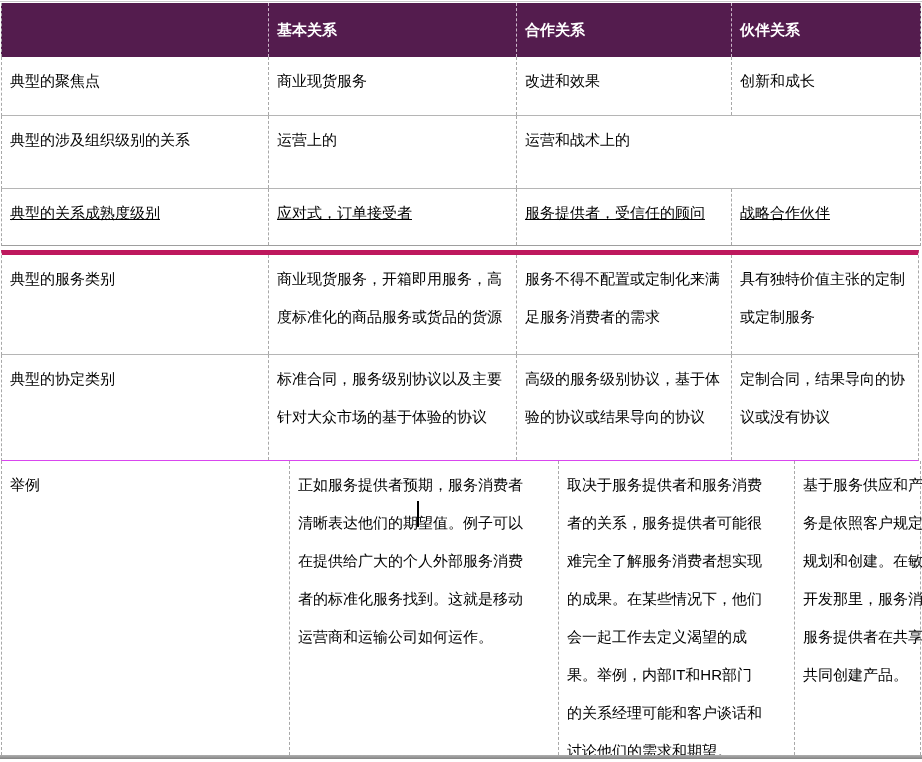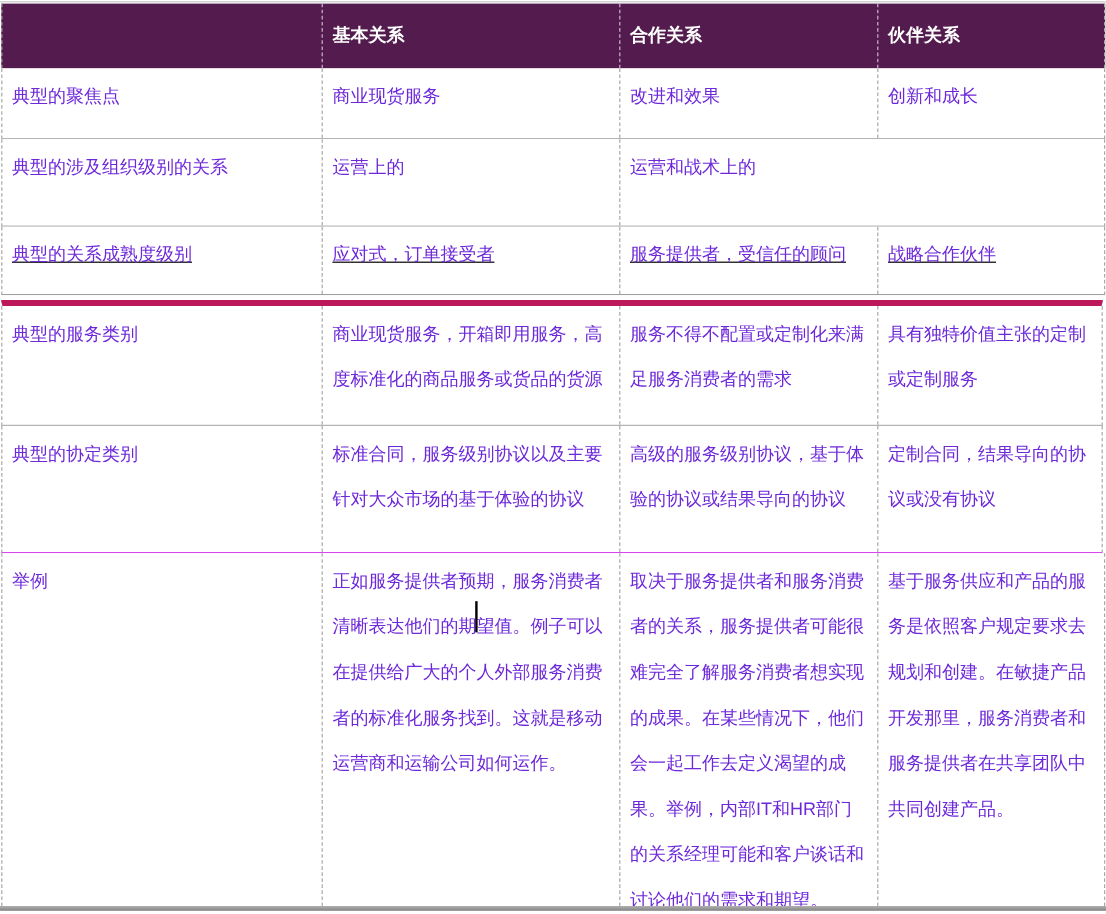--- a/index.html
+++ b/index.html
@@ -34,21 +34,21 @@
     border-left: 1px dashed #a8a8a8;
     border-right: 1px dashed #a8a8a8;
     box-sizing: content-box;
     background: #ffffff;
   }
   .cell {
     box-sizing: border-box;
     padding: 5px 7px 0 8px;
     font-size: 15px;
     line-height: 38px;
-    color: #6d28d9;
+    color: #000000;
     letter-spacing: 0;
     word-break: break-all;
     overflow: hidden;
     position: relative;
   }
   .cell + .cell {
     border-left: 1px dashed #a8a8a8;
   }
   .row.header {
     background: #541c4e;
@@ -66,21 +66,21 @@
   .row.r0 { height: 58px; border-bottom: 1px solid #b5b5b5; }
   .row.r1 { height: 72px; border-bottom: 1px solid #b5b5b5; }
   .row.r2 { height: 56px; border-bottom: 1px solid #9e9e9e; text-decoration: underline; }
   .section-break {
     height: 4px;
     width: 922px;
     background: #ffffff;
   }
   .row.r3 { height: 105px; border-top: 5px solid #be185d; border-bottom: 1px solid #b5b5b5; box-sizing: border-box; }
   .row.r4 { height: 106px; border-bottom: 1px solid #d946ef; box-sizing: border-box; }
-  .row.r5 { height: 294px; }
+  .row.r5 { height: 294px; gap: 21px; }
   .bottomline {
     width: 922px;
     height: 4px;
     background: linear-gradient(#b0b0b0, #838383);
   }
   .caret {
     position: absolute;
     left: 127px;
     top: 40px;
     width: 2px;

